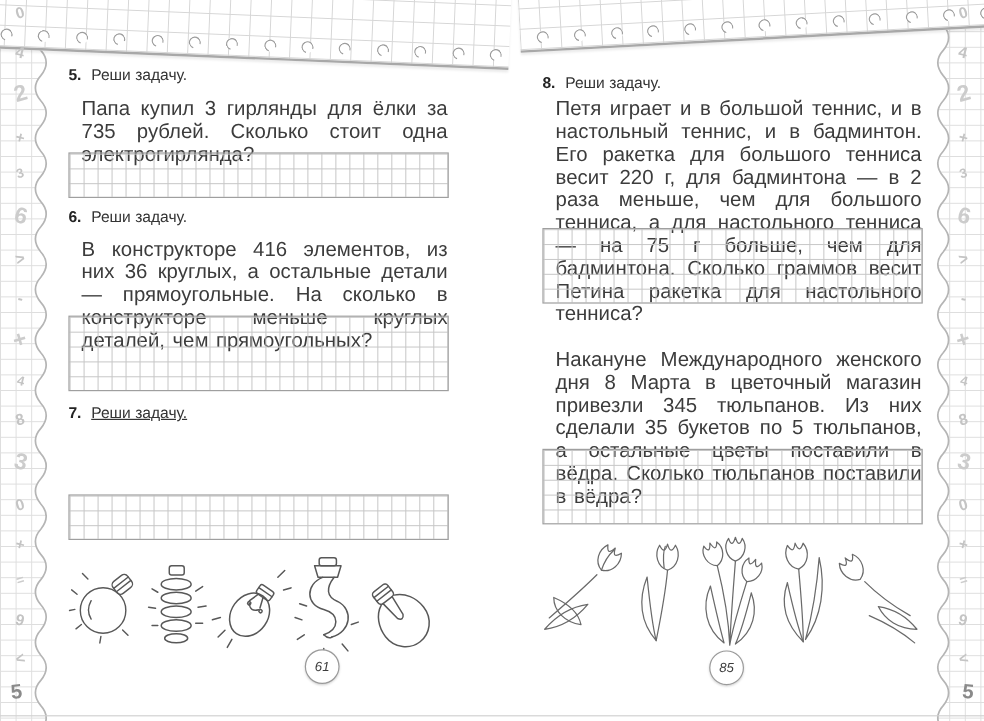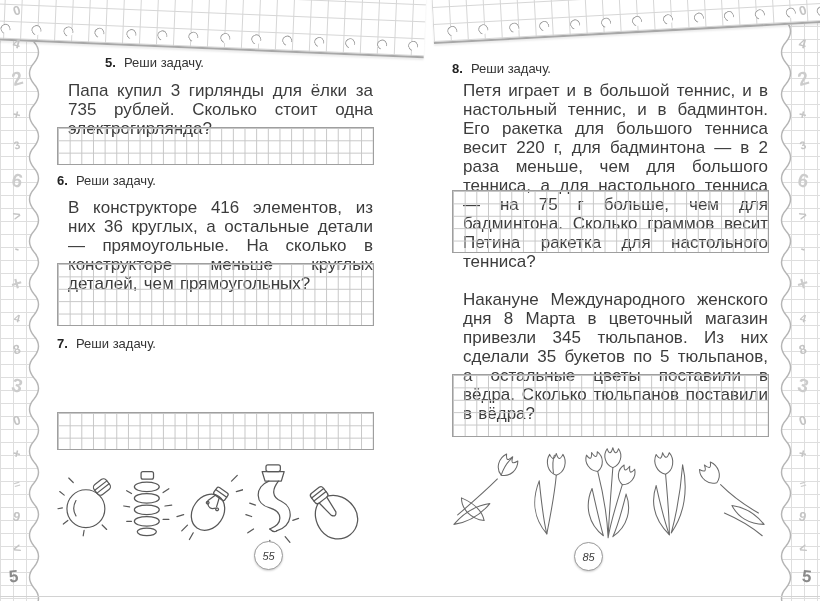--- a/index.html
+++ b/index.html
@@ -173,33 +173,33 @@
       <span class="hole"></span>
       <span class="hole"></span>
       <span class="hole"></span>
       <span class="hole"></span>
       <span class="hole"></span>
       <span class="hole"></span>
   </div>
 </div>
 
 <div class="page left">
-  <div class="task-head" style="top:55px;margin-left:48px;">
+  <div class="task-head" style="top:55px;">
     <span class="task-num">5.</span><span>Реши задачу.</span>
   </div>
   <div class="task-body" style="top:81px;">Папа купил 3 гирлянды для ёлки за 735 рублей. Сколько стоит одна электрогирлянда?</div>
   <div class="answer-grid g3" style="top:127px;"></div>
 
   <div class="task-head" style="top:173px;">
     <span class="task-num">6.</span><span>Реши задачу.</span>
   </div>
   <div class="task-body" style="top:198px;">В конструкторе 416 элементов, из них 36 круглых, а остальные детали — прямоугольные. На сколько в конструкторе меньше круглых деталей, чем прямоугольных?</div>
   <div class="answer-grid g5" style="top:263px;"></div>
 
-  <div class="task-head" style="top:336px;">
+  <div class="task-head" style="top:336px;text-decoration:underline;">
     <span class="task-num">7.</span><span>Реши задачу.</span>
   </div>
   <div class="answer-grid g3" style="top:412px;"></div>
 
   <div class="illus-row" style="top:458px;height:95px;">
     <svg class="doodle" width="66" height="88" viewBox="0 0 70 88">
       <line x1="8" y1="32" x2="3" y2="28"></line>
         <line x1="6" y1="46" x2="1" y2="47"></line>
         <line x1="12" y1="60" x2="7" y2="64"></line>
         <line x1="30" y1="71" x2="29" y2="77"></line>
@@ -260,21 +260,21 @@
         <path d="M-7,-18 C-16,-14 -21,-4 -21,6 C-21,19 -11,28 0,28 C11,28 21,19 21,6 C21,-4 16,-14 7,-18"></path>
         <rect x="-8" y="-31" width="16" height="13" rx="3"></rect>
         <line x1="-8" y1="-27" x2="8" y2="-27"></line>
           <line x1="-8" y1="-23" x2="8" y2="-23"></line>
         <path d="M-5,-18 L-3,0 M5,-18 L3,0 M-3,0 q3,5 6,0"></path>
       </g>
     </svg>
   </div>
 
   <div class="page-badge" style="left:197px;top:541px;">
-    <span>55</span>
+    <span>61</span>
   </div>
 </div>
 
 <div class="page right">
   <div class="task-head" style="top:41px;margin-top:20px;">
     <span class="task-num">8.</span><span>Реши задачу.</span>
   </div>
   <div class="task-body" style="top:81px;">Петя играет и в большой теннис, и в настольный теннис, и в бадминтон. Его ракетка для большого тенниса весит 220 г, для бадминтона — в 2 раза меньше, чем для большого тенниса, а для настольного тенниса — на 75 г больше, чем для бадминтона. Сколько граммов весит Петина ракетка для настольного тенниса?</div>
   <div class="answer-grid g5" style="top:190px;"></div>
 
@@ -324,18 +324,18 @@
     <svg class="tulip" width="76" height="96" viewBox="0 0 76 96">
       <g transform="translate(22,34) rotate(-35)">
         <path d="M0,0 C-9,-3 -12,-14 -7,-22 C-4,-16 -2,-16 0,-23 C2,-16 4,-16 7,-22 C12,-14 9,-3 0,0 Z"></path>
       </g>
       <path d="M26,36 C38,48 52,58 66,66"></path>
       <path d="M38,58 C52,60 64,68 72,78 C56,78 44,70 38,58 Z"></path>
       <path d="M30,66 C44,72 58,80 70,90"></path>
     </svg>
   </div>
 
-  <div class="page-badge" style="left:122px;top:542px;">
+  <div class="page-badge" style="left:139px;top:542px;">
     <span>85</span>
   </div>
 </div>
 
 <div class="bottom-line"></div>
 
 </body></html>

